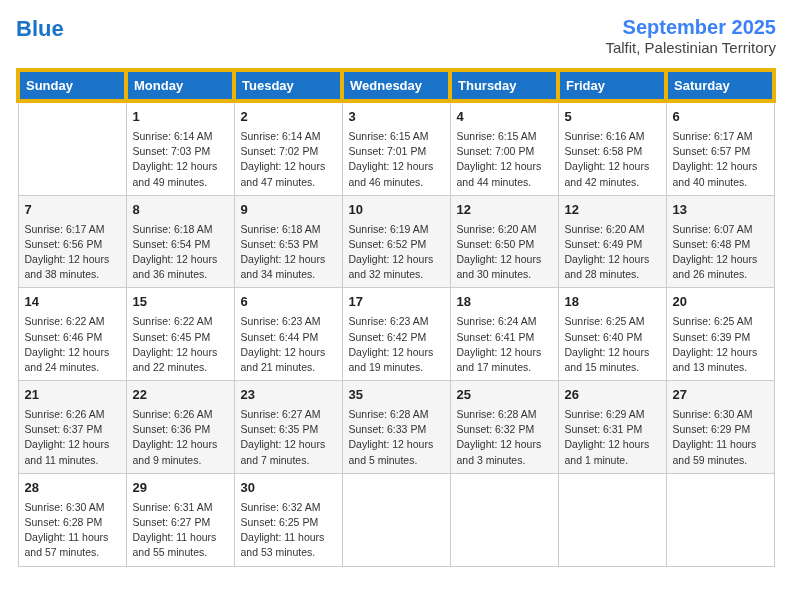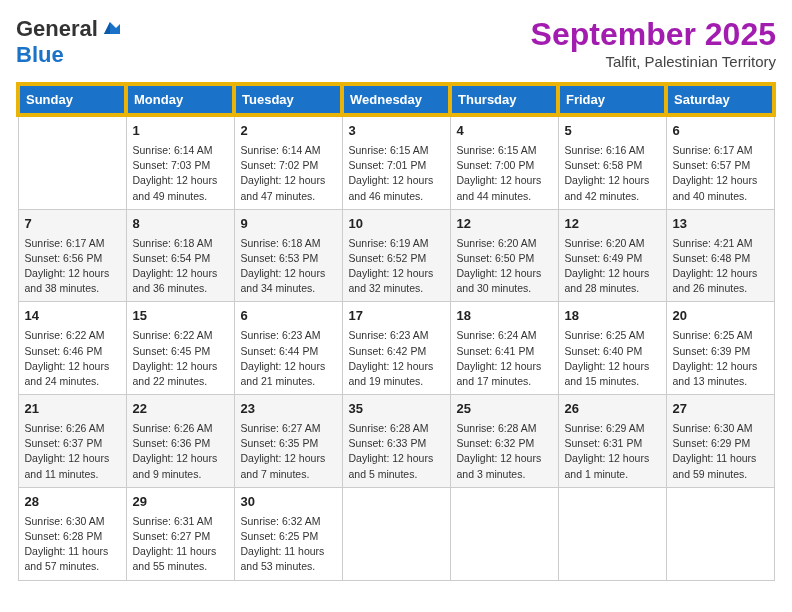--- a/index.html
+++ b/index.html
@@ -17,21 +17,21 @@
       margin-bottom: 12px;
     }
     .logo {
       display: flex;
       flex-direction: column;
       align-items: flex-start;
     }
     .logo-line1 { display: flex; align-items: center; gap: 2px; }
     .logo-line2 { color: #1a73c9; font-size: 22px; font-weight: bold; }
     .title-block { text-align: right; }
-    .title-block h1 { font-size: 32px; font-weight: bold; color: #a21caf; }
+    .title-block h1 { font-size: 20px; font-weight: bold; color: #3b82f6; }
     .title-block h2 { font-size: 15px; font-weight: normal; color: #444; text-align: right; }
     table {
       width: 100%;
       border-collapse: collapse;
       font-size: 11px;
     }
     thead tr th {
       background-color: #1a73c9;
       color: #fff;
       text-align: left;
@@ -57,27 +57,20 @@
       display: block;
       margin-bottom: 2px;
     }
     .day-info { font-size: 10.5px; color: #333; }
   </style>
 </head>
 <body>
 
 <div class="header">
   <div class="logo">
-    <div class="logo-line1">
-      <span style="font-size:22px;font-weight:bold;color:#333;">General</span>
-      <svg width="20" height="18" viewBox="0 0 20 18">
-        <polygon points="4,14 10,2 16,8 20,4 20,14" fill="#1a73c9"></polygon>
-        <polygon points="4,14 10,2 10,14" fill="#0d5aa7"></polygon>
-      </svg>
-    </div>
     <div class="logo-line2">
       <span style="color:#1a73c9;font-size:22px;font-weight:bold;">Blue</span>
     </div>
   </div>
   <div class="title-block">
     <h1>September 2025</h1>
     <h2>Talfit, Palestinian Territory</h2>
   </div>
 </div>
 
@@ -178,21 +171,21 @@
         </td>
         <td>
           <span class="day-number">12</span>
           <div class="day-info" style="white-space: pre-line;">Sunrise: 6:20 AM
 Sunset: 6:49 PM
 Daylight: 12 hours
 and 28 minutes.</div>
         </td>
         <td>
           <span class="day-number">13</span>
-          <div class="day-info" style="white-space: pre-line;">Sunrise: 4:21 AM
+          <div class="day-info" style="white-space: pre-line;">Sunrise: 6:07 AM
 Sunset: 6:48 PM
 Daylight: 12 hours
 and 26 minutes.</div>
         </td>
       </tr>
       <tr>
         <td>
           <span class="day-number">14</span>
           <div class="day-info" style="white-space: pre-line;">Sunrise: 6:22 AM
 Sunset: 6:46 PM

